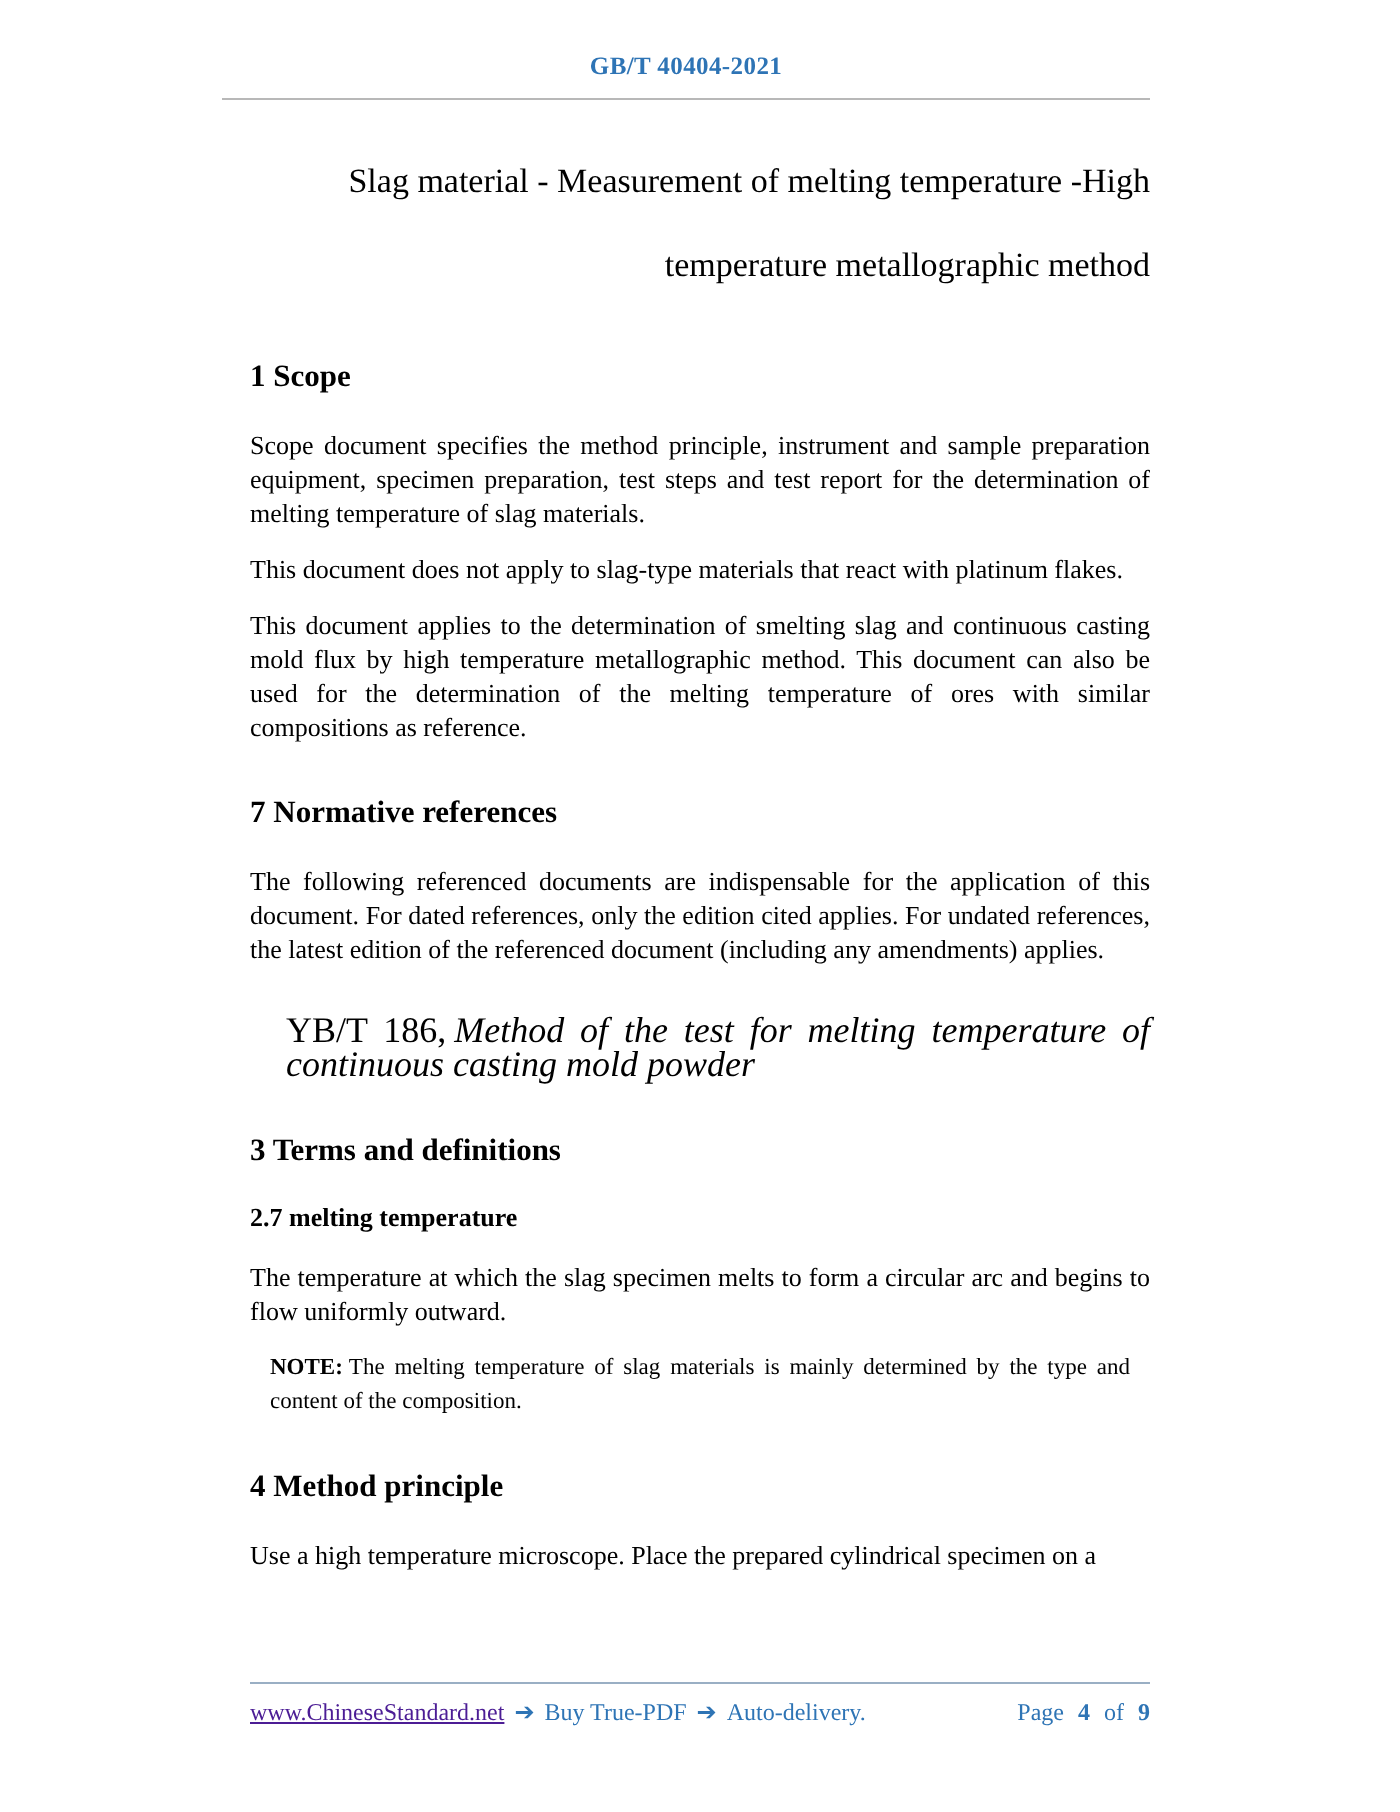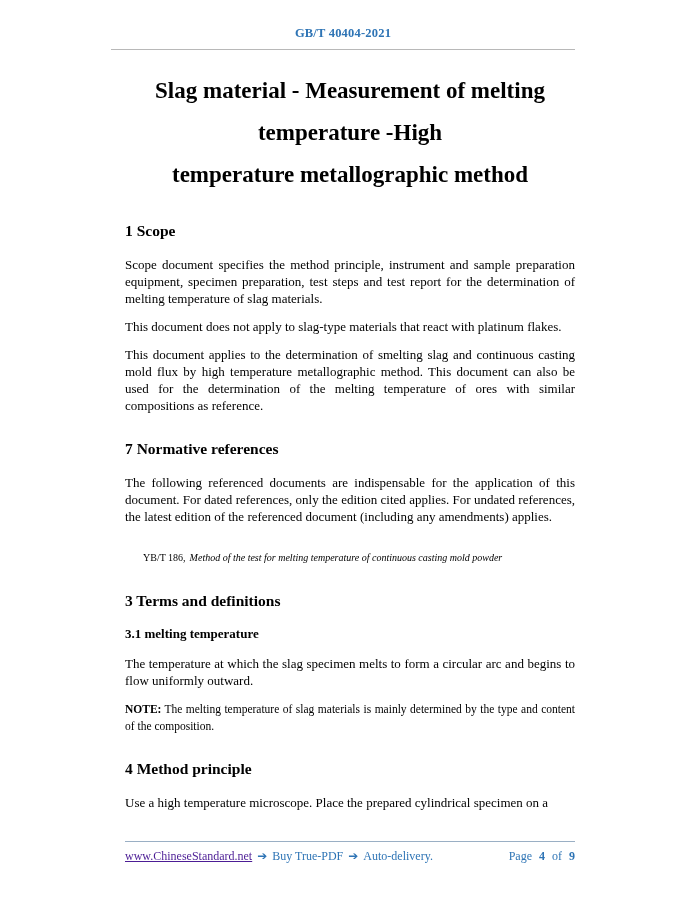--- a/index.html
+++ b/index.html
@@ -33,57 +33,57 @@
   .header-rule {
     border: none;
     border-top: 1px solid #b8b8b8;
     margin: 8px 0 0 0;
   }
   .content {
     padding: 0 125px;
   }
   .doc-title {
     margin: 20px 0 0 0;
-    text-align: center;
-    font-size: 23px;
-    font-weight: bold;
+    text-align: right;
+    font-size: 17px;
+    font-weight: normal;
     line-height: 42px;
   }
   .title-line { display: block; }
   .section-heading {
     font-size: 15.5px;
     font-weight: bold;
     margin: 26px 0 16px 0;
   }
   .section-heading.first {
   }
   p.body-par {
     font-size: 13px;
     line-height: 17px;
     text-align: justify;
     margin: 11px 0;
   }
   .ref-entry {
-    font-size: 10px;
+    font-size: 18px;
     line-height: 17px;
     margin: 24px 0 16px 18px;
     text-align: justify;
   }
   .ref-code { margin-right: 4px; }
   .ref-title { font-style: italic; }
   .subhead {
     font-size: 13px;
     font-weight: bold;
     margin: 13px 0;
   }
   .note-par {
     font-size: 11.5px;
     line-height: 16.5px;
     text-align: justify;
-    margin: 12px 0;
+    margin: 12px 10px;
   }
   .note-label {
     font-weight: bold;
     margin-right: 3px;
   }
   .footer {
     position: absolute;
     left: 125px;
     right: 125px;
     top: 841px;
@@ -143,21 +143,21 @@
 
     <p class="body-par">The following referenced documents are indispensable for the application of this document. For dated references, only the edition cited applies. For undated references, the latest edition of the referenced document (including any amendments) applies.</p>
 
     <p class="ref-entry">
       <span class="ref-code">YB/T 186,</span><span class="ref-title">Method of the test for melting temperature of continuous casting mold powder</span>
     </p>
 
     <h2 class="section-heading">3 Terms and definitions</h2>
 
 
-    <h3 class="subhead">3.1 melting temperature</h3>
+    <h3 class="subhead">2.7 melting temperature</h3>
 
     <p class="body-par">The temperature at which the slag specimen melts to form a circular arc and begins to flow uniformly outward.</p>
 
     <p class="note-par">
       <span class="note-label">NOTE:</span><span>The melting temperature of slag materials is mainly determined by the type and content of the composition.</span>
     </p>
 
     <h2 class="section-heading">4 Method principle</h2>
 
     <p class="body-par">Use a high temperature microscope. Place the prepared cylindrical specimen on a</p>

